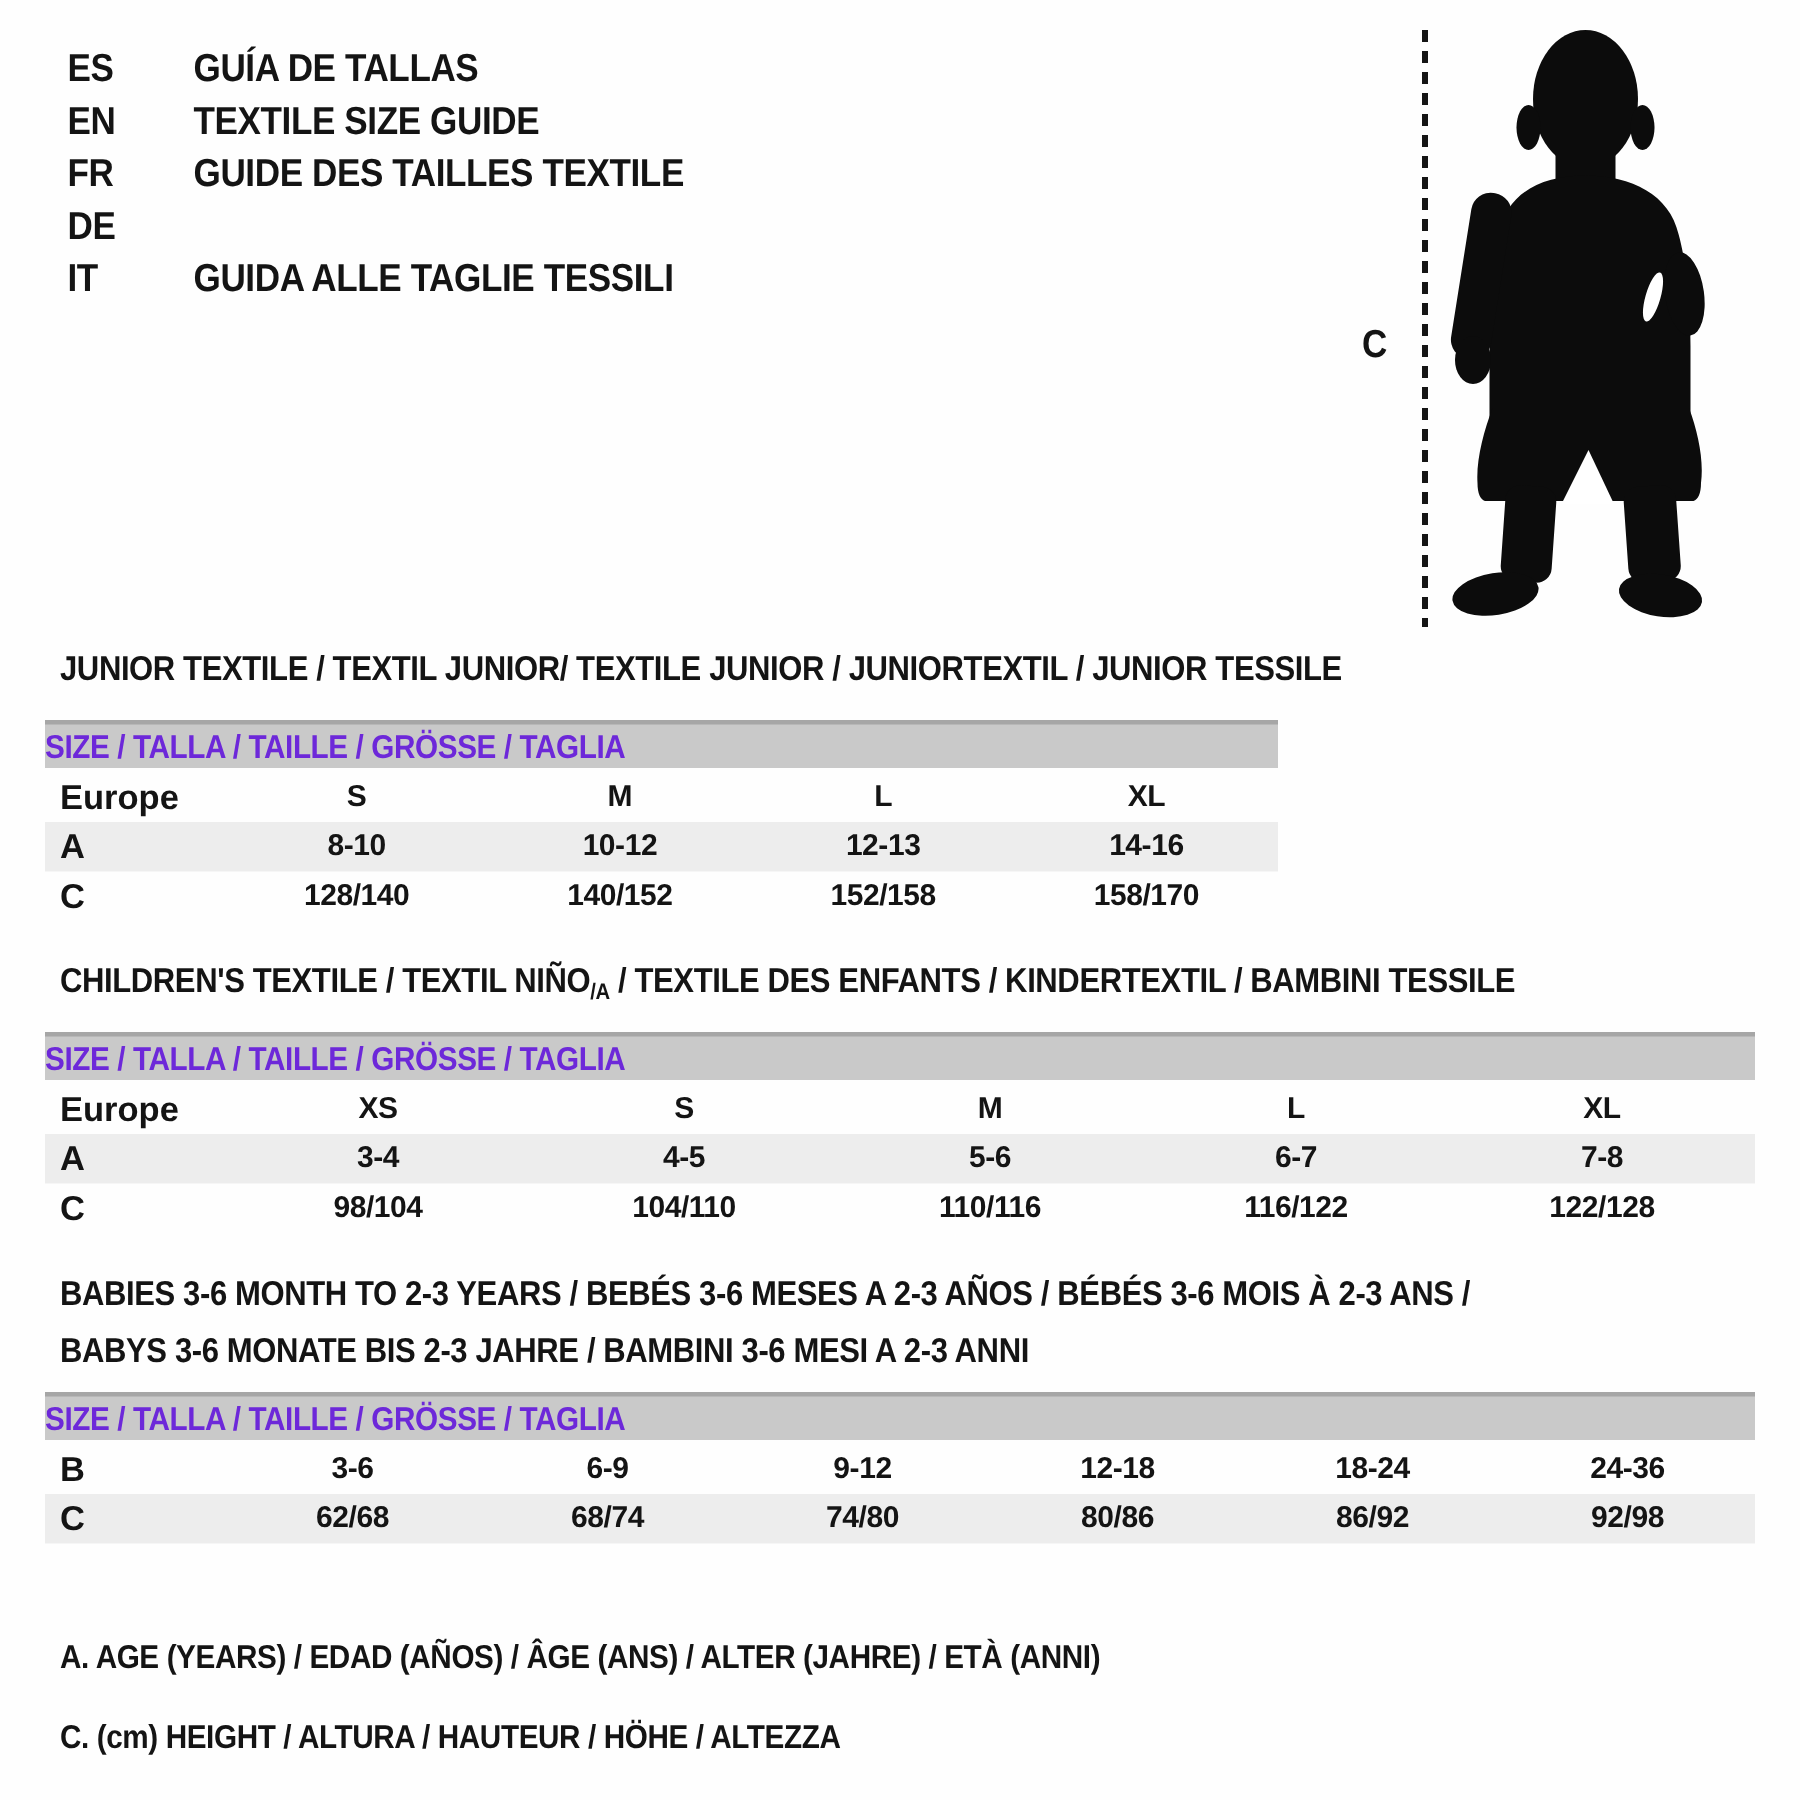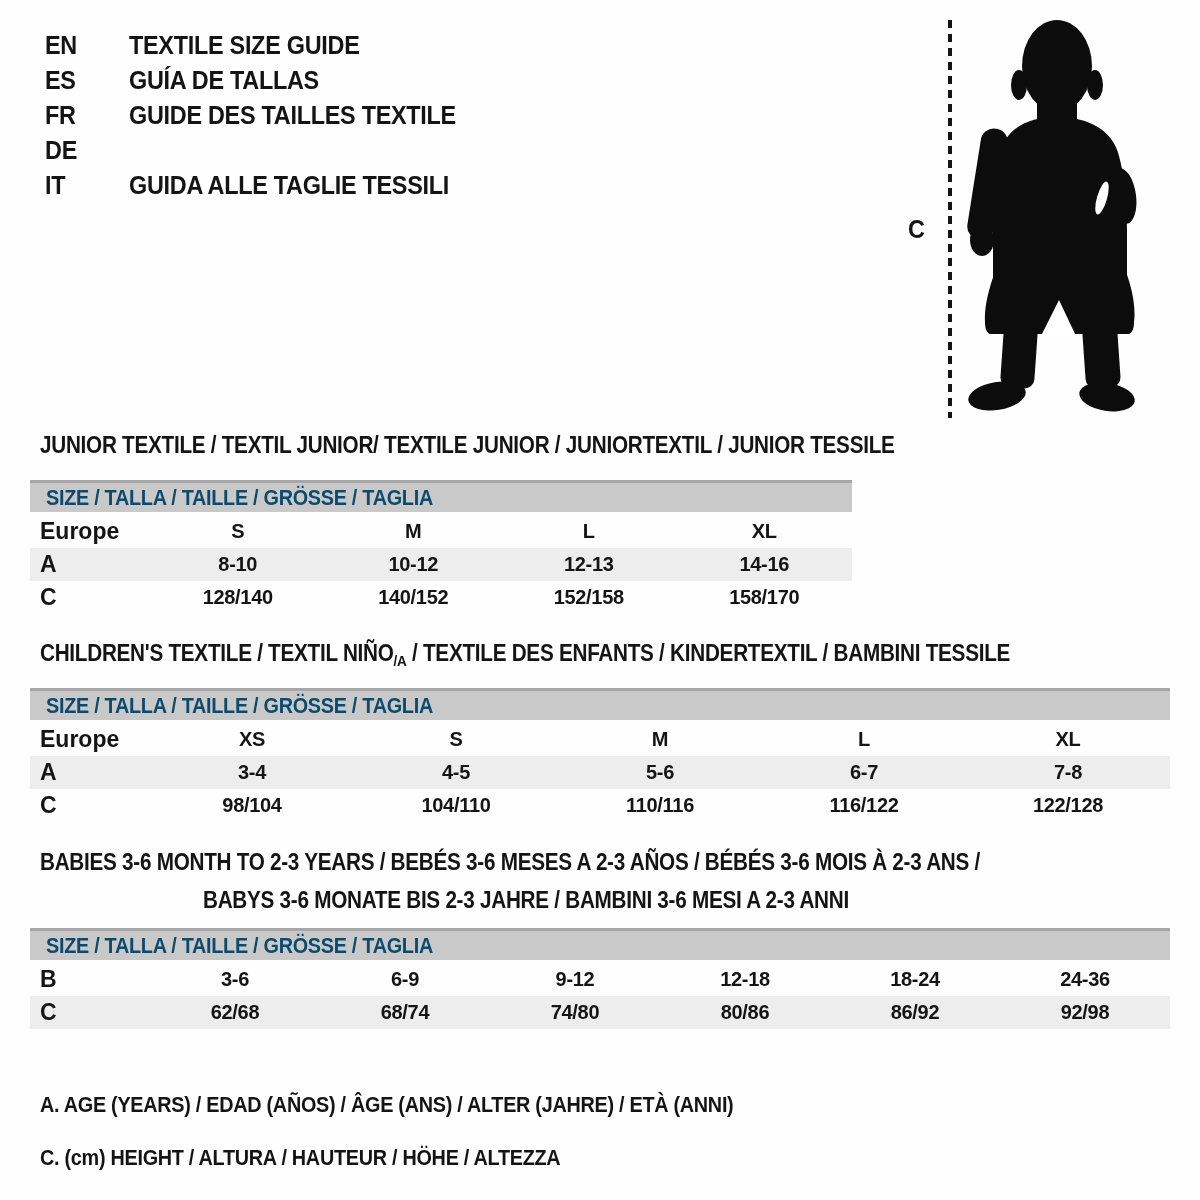--- a/index.html
+++ b/index.html
@@ -26,51 +26,51 @@
 
   
   .section-title{position:absolute;left:40px;font-size:23px;white-space:nowrap;}
   .sub-part{font-size:15px;position:relative;top:5px;}
 
   .size-table{position:absolute;left:30px;}
   .t-junior{width:822px;}
   .t-wide{width:1140px;}
   .t-head{
     height:29px;line-height:29px;background:#c9c9c9;border-top:3px solid #a6a6a6;
-    padding-left:16px;font-size:22px;color:#0c4a6e;margin-bottom:3px;text-decoration:underline;
+    padding-left:0;font-size:22px;color:#6d28d9;margin-bottom:3px;text-decoration:underline;
   }
   .t-row{display:flex;height:33px;align-items:center;font-size:20px;}
   .size-table > .t-row:nth-child(3){background:#ededed;}
   .t-label{width:110px;flex:0 0 110px;padding-left:10px;font-size:23px;text-align:left;}
   .t-cell{flex:1;text-align:center;letter-spacing:-0.3px;}
 
   #tbl-junior{top:480px;}
   #tbl-children{top:688px;}
   #tbl-babies{top:928px;}
   #title-junior{top:432px;}
   #title-children{top:640px;}
-  #title-babies{top:843px;line-height:38px;text-align:center;}
+  #title-babies{top:843px;line-height:38px;}
 
   
   #legend{position:absolute;left:40px;top:1070px;}
   .legend-line{font-size:22px;line-height:36px;white-space:nowrap;margin-top:17px;}
 </style>
 </head>
 <body>
 
 <div id="page">
 
   <div id="lang-list">
       <div class="lang-row">
+        <span class="lang-code"><span class="cond">ES</span></span>
+        <span class="lang-title"><span class="cond">GUÍA DE TALLAS</span></span>
+      </div>
+      <div class="lang-row">
         <span class="lang-code"><span class="cond">EN</span></span>
         <span class="lang-title"><span class="cond">TEXTILE SIZE GUIDE</span></span>
-      </div>
-      <div class="lang-row">
-        <span class="lang-code"><span class="cond">ES</span></span>
-        <span class="lang-title"><span class="cond">GUÍA DE TALLAS</span></span>
       </div>
       <div class="lang-row">
         <span class="lang-code"><span class="cond">FR</span></span>
         <span class="lang-title"><span class="cond">GUIDE DES TAILLES TEXTILE</span></span>
       </div>
       <div class="lang-row">
         <span class="lang-code"><span class="cond">DE</span></span>
       </div>
       <div class="lang-row">
         <span class="lang-code"><span class="cond">IT</span></span>

